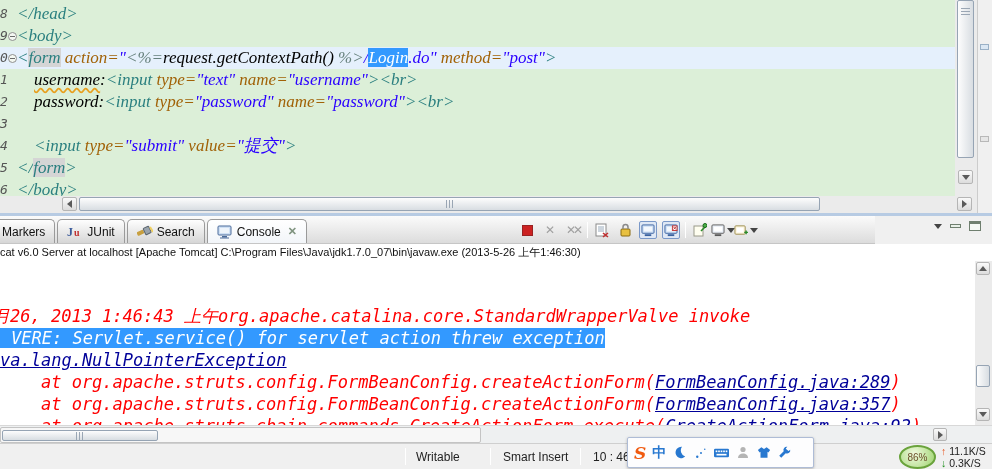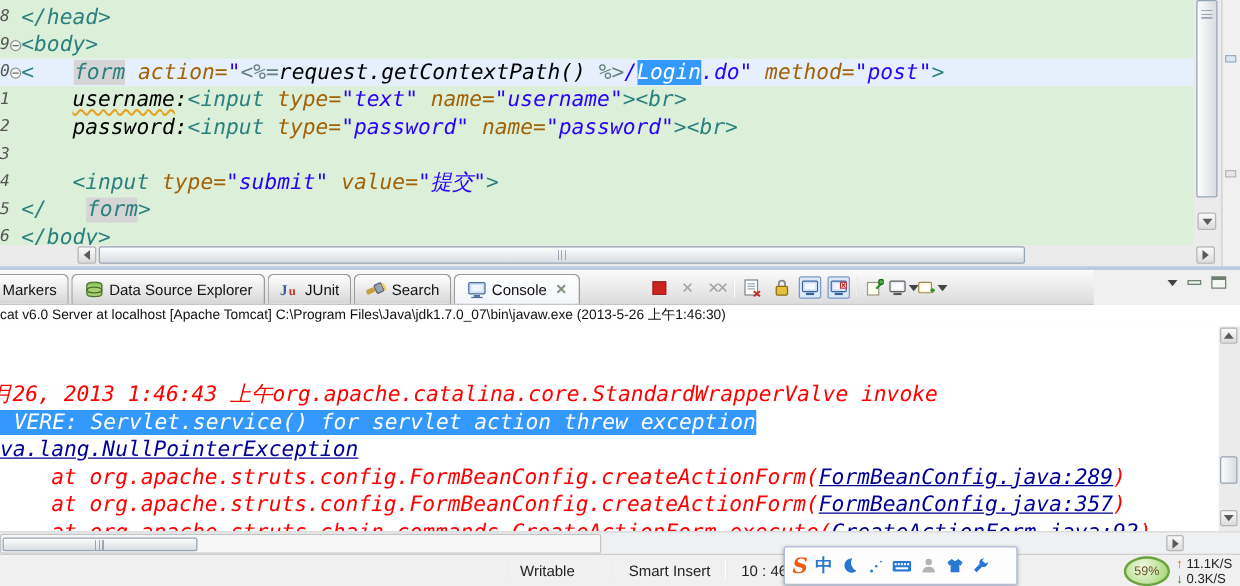--- a/index.html
+++ b/index.html
@@ -10,24 +10,24 @@
   #editor { position:absolute; left:0; top:0; width:992px; height:213px; background:#f0f0f0; }
   #code-area { position:absolute; left:0; top:0; width:955px; height:196px; background:#dcefd8; overflow:hidden; padding-top:3px; }
   .crow { height:22px; white-space:pre; display:flex; align-items:center;
           font-family:"DejaVu Sans Mono",monospace; font-style:italic; font-size:17px; line-height:22px; }
   .crow.current { background:#e5f0fc; }
   .lnum { display:inline-block; width:8px; overflow:hidden; font-size:13px; color:#555; flex:0 0 8px; }
   .foldc { display:inline-block; width:9px; flex:0 0 9px; position:relative; height:22px; }
   .foldc.minus::before { content:""; position:absolute; left:0; top:7px; width:7px; height:7px;
         border:1px solid #8f8f8f; border-radius:50%; background:#f4f8f2; }
   .foldc.minus::after { content:""; position:absolute; left:2px; top:11px; width:5px; height:1px; background:#6a6a6a; }
-  .ctext { white-space:pre; }
+  .ctext { white-space:pre;font-family:Liberation Serif, serif; }
   .tag { color:#2a7f7f; } .attr { color:#a16207; } .val { color:#2a00ff; }
   .jspd { color:#66807c; } .java { color:#000; } .plain { color:#000; }
-  .occ { background:#d5d5d5;margin-left:32px; }
+  .occ { background:#d5d5d5; }
   .sel { background:#3399ff; color:#fff; }
   .sq { text-decoration:underline; text-decoration-style:wavy; text-decoration-color:#e8a020;
         -webkit-text-decoration:underline wavy #e8a020; text-underline-offset:2px; }
 
   
   .sb-track { background:#ebebeb; position:absolute; }
   .sb-thumb { position:absolute; background:linear-gradient(to right,#fdfdfd,#d8dde2); border:1px solid #96a4b4; border-radius:2px; }
   .sb-thumb.h { background:linear-gradient(#fdfdfd,#d8dde2); }
   .sb-btn { position:absolute; width:15px; height:14px; background:linear-gradient(#fafafa,#dcdcdc);
             border:1px solid #b5b5b5; border-radius:2px; display:flex; align-items:center; justify-content:center; }
@@ -155,30 +155,20 @@
 
 <div id="sash"></div>
 
 <div id="tabbar">
   <div id="tabs">
       <div class="tab">
         <span>Markers</span>
       </div>
       <div class="tab">
         <span class="ticon">
-          <svg width="15" height="14" viewBox="0 0 15 14">
-            <ellipse cx="7.5" cy="3" rx="6" ry="2.3" fill="#8cc050" stroke="#4a7030"></ellipse>
-            <path d="M1.5 3v7c0 1.3 2.7 2.3 6 2.3s6-1 6-2.3V3" fill="#a8d070" stroke="#4a7030"></path>
-            <ellipse cx="7.5" cy="7" rx="6" ry="2.3" fill="none" stroke="#4a7030"></ellipse>
-          </svg>
-        </span>
-        <span>Data Source Explorer</span>
-      </div>
-      <div class="tab">
-        <span class="ticon">
           <svg width="16" height="13" viewBox="0 0 16 13">
             <text x="0" y="11" font-size="12" font-family="Liberation Serif,serif" font-weight="bold" fill="#3a5a9a">J</text>
             <text x="7" y="11" font-size="10" font-family="Liberation Serif,serif" font-weight="bold" fill="#c03030">u</text>
           </svg>
         </span>
         <span>JUnit</span>
       </div>
       <div class="tab">
         <span class="ticon">
           <svg width="16" height="13" viewBox="0 0 16 13">
@@ -345,18 +335,18 @@
           <path d="M5 1 L8 3 L11 1 L15 4 L13 7 L12 6 L12 13 L4 13 L4 6 L3 7 L1 4 Z" fill="#2878d0"></path>
         </svg>
       </span>
     <span class="sgicon">
         <svg width="13" height="13" viewBox="0 0 16 16">
           <path d="M15 4.5A4 4 0 0 1 9.5 9L4 14.5 1.5 12 7 6.5A4 4 0 0 1 11.5 1l-2 2L11 4.5l2 1.5z" fill="#2878d0"></path>
         </svg>
       </span>
   </div>
 
-  <div id="heap">59%</div>
+  <div id="heap">86%</div>
   <div id="net">
     <div><span class="up">↑</span> <span>11.1K/S</span></div>
     <div><span class="dn">↓</span> <span>0.3K/S</span></div>
   </div>
 </div>
 
 </body></html>

